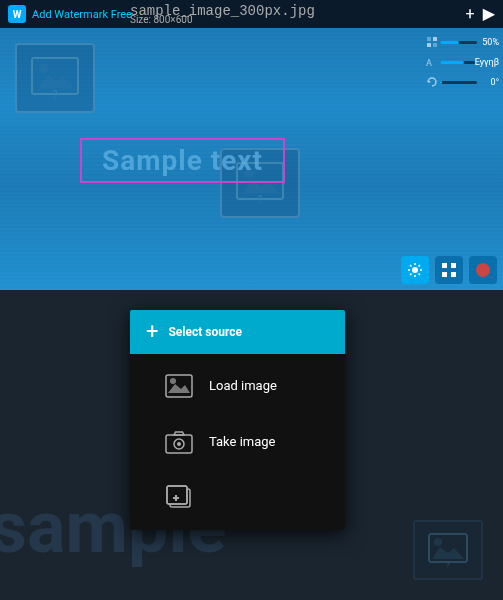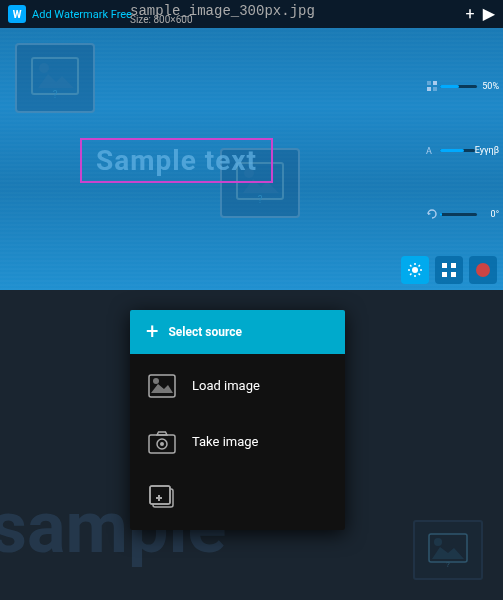--- a/index.html
+++ b/index.html
@@ -117,21 +117,21 @@
       left: 220px;
       top: 120px;
     }
 
     
     .sample-text-box {
       position: absolute;
       left: 80px;
       top: 110px;
       border: 2px solid #cc44cc;
-      padding: 4px 14px;
+      padding: 4px 20px;
       background: transparent;
     }
     .sample-text {
       font-size: 28px;
       color: rgba(100,180,230,0.7);
       font-weight: bold;
       letter-spacing: 1px;
     }
 
     
@@ -145,21 +145,20 @@
       flex-direction: column;
       align-items: flex-end;
       padding: 6px 4px;
       gap: 4px;
     }
 
     .slider-row {
       display: flex;
       align-items: center;
       width: 75px;
-      margin-top: 44px;
     }
     .slider-icon {
       width: 16px;
       height: 16px;
       display: flex;
       align-items: center;
       justify-content: center;
       color: #aaccee;
       font-size: 10px;
     }
@@ -269,21 +268,21 @@
       font-size: 12px;
       font-weight: bold;
     }
     .dialog-body {
       background: #111111;
       padding: 4px 0;
     }
     .dialog-item {
       display: flex;
       align-items: center;
-      padding: 12px 16px;
+      padding: 12px 33px;
       gap: 14px;
       cursor: pointer;
     }
     .dialog-item-icon {
       width: 32px;
       height: 32px;
       display: flex;
       align-items: center;
       justify-content: center;
       flex-shrink: 0;

